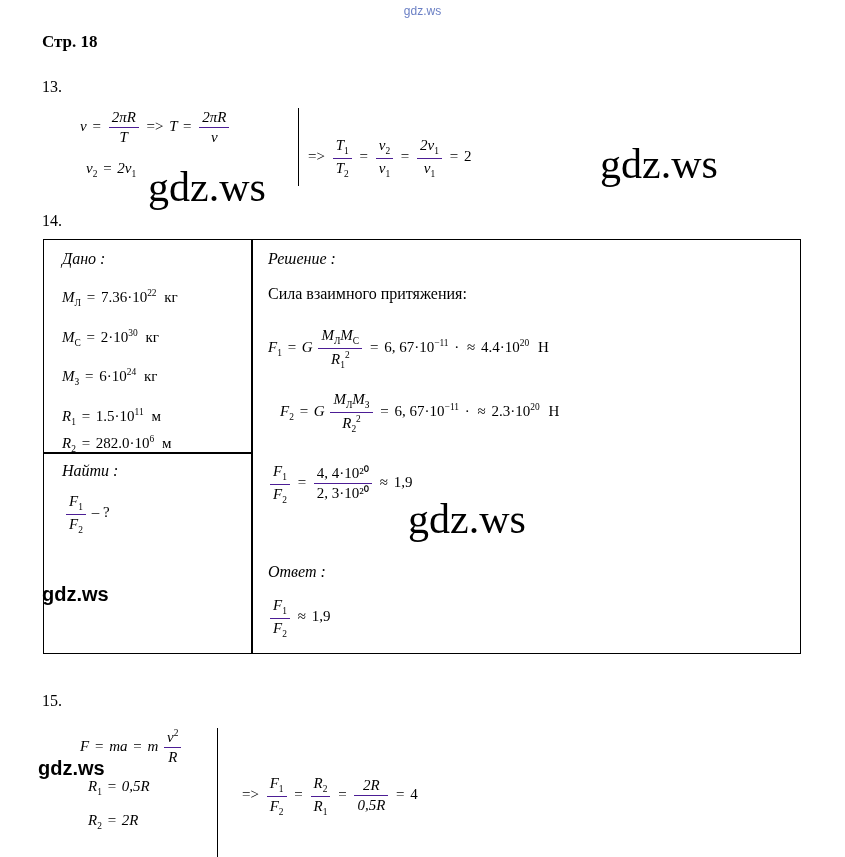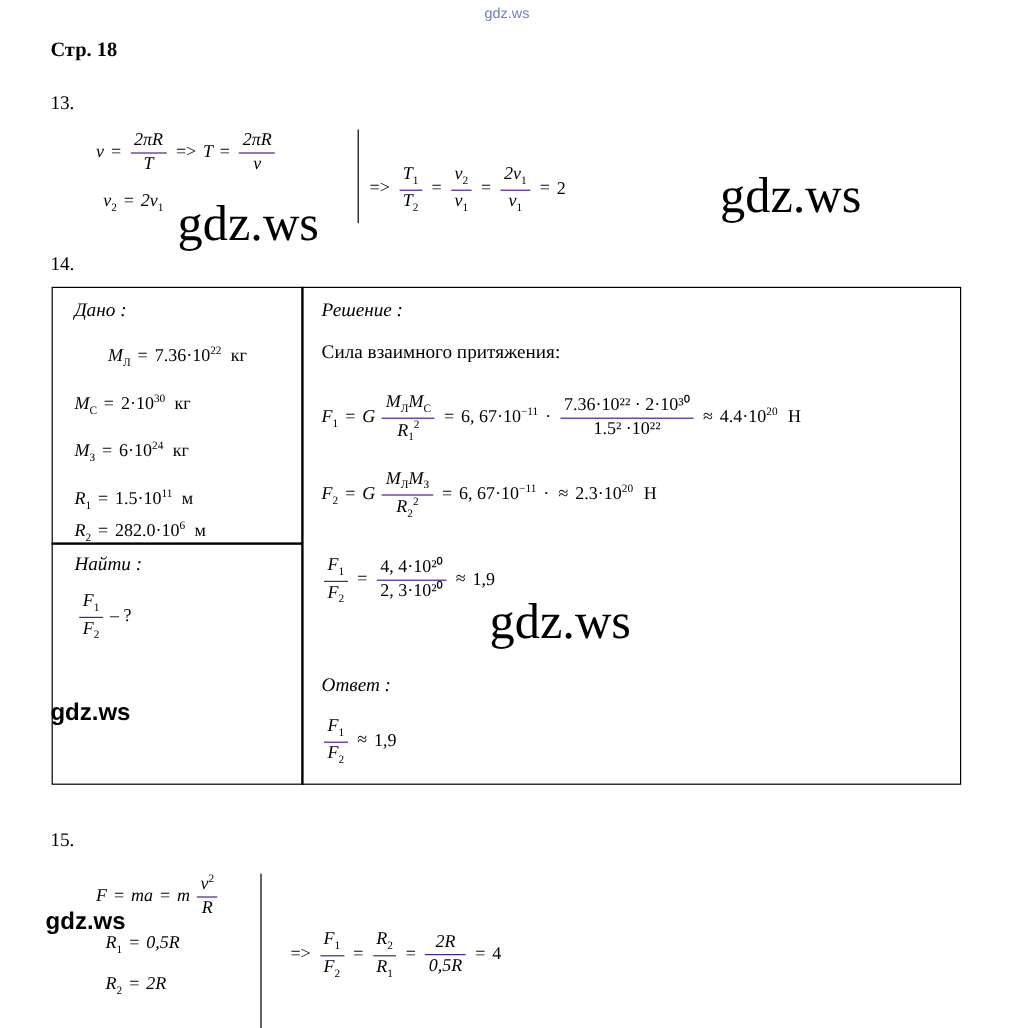--- a/index.html
+++ b/index.html
@@ -147,21 +147,21 @@
     font-style: normal;
     font-size: 16px;
   }
   #dano { position: absolute; left: 62px; top: 250px; }
   .dano-line { position: absolute; left: 62px; }
   #naiti { position: absolute; left: 62px; top: 462px; }
   #naiti-expr { position: absolute; left: 64px; top: 492px; }
   #resh { position: absolute; left: 268px; top: 250px; }
   #resh-text { position: absolute; left: 268px; top: 285px; }
   #f1-line { position: absolute; left: 268px; top: 326px; }
-  #f2-line { position: absolute; left: 268px; top: 390px; }
+  #f2-line { position: absolute; left: 280px; top: 390px; }
   #ratio-line { position: absolute; left: 268px; top: 462px; }
   #otvet { position: absolute; left: 268px; top: 563px; }
   #otvet-expr { position: absolute; left: 268px; top: 596px; }
   
   #t15 { position: absolute; left: 80px; top: 728px; }
   #t15-row1 { position: absolute; left: 0px; top: 0px; }
   #t15-row2 { position: absolute; left: 8px; top: 50px; }
   #t15-row3 { position: absolute; left: 8px; top: 84px; }
   #t15-bar {
     position: absolute;
@@ -233,21 +233,21 @@
 </div>
 
 <div class="task-num" style="left:42px; top:212px;">14.</div>
 
 <div id="t14-table"></div>
 <div id="t14-vline"></div>
 <div id="t14-hline"></div>
 
 <div id="dano" class="cell-head">Дано :</div>
 
-<div class="math dano-line" style="top:288px;margin-left:28px;">
+<div class="math dano-line" style="top:288px;">
   <span>M</span><sub>Л</sub>
   <span class="op">=</span>
   <span class="up">7.36</span><span class="up">·</span><span class="up">10</span><sup>22</sup>
   <span class="up" style="padding-left:4px">кг</span>
 </div>
 <div class="math dano-line" style="top:328px;">
   <span>M</span><sub>C</sub>
   <span class="op">=</span>
   <span class="up">2</span><span class="up">·</span><span class="up">10</span><sup>30</sup>
   <span class="up" style="padding-left:4px">кг</span>
@@ -287,24 +287,20 @@
   <span>F</span><sub>1</sub>
   <span class="op">=</span>
   <span>G</span>
   <span class="frac">
     <span class="num"><span>M</span><sub>Л</sub><span>M</span><sub>C</sub></span>
     <span class="den"><span>R</span><sub>1</sub><sup>2</sup></span>
   </span>
   <span class="op">=</span>
   <span class="up">6, 67</span><span class="up">·</span><span class="up">10</span><sup>−11</sup>
   <span class="op">·</span>
-  <span class="frac">
-    <span class="num up">7.36·10²² · 2·10³⁰</span>
-    <span class="den up">1.5² ·10²²</span>
-  </span>
   <span class="op">≈</span>
   <span class="up">4.4</span><span class="up">·</span><span class="up">10</span><sup>20</sup>
   <span class="up" style="padding-left:5px">Н</span>
 </div>
 
 <div id="f2-line" class="math">
   <span>F</span><sub>2</sub>
   <span class="op">=</span>
   <span>G</span>
   <span class="frac">

